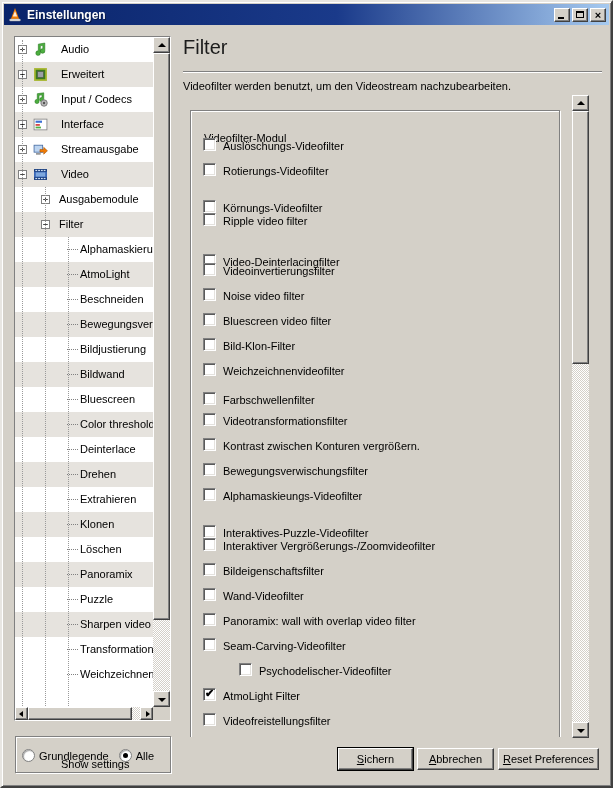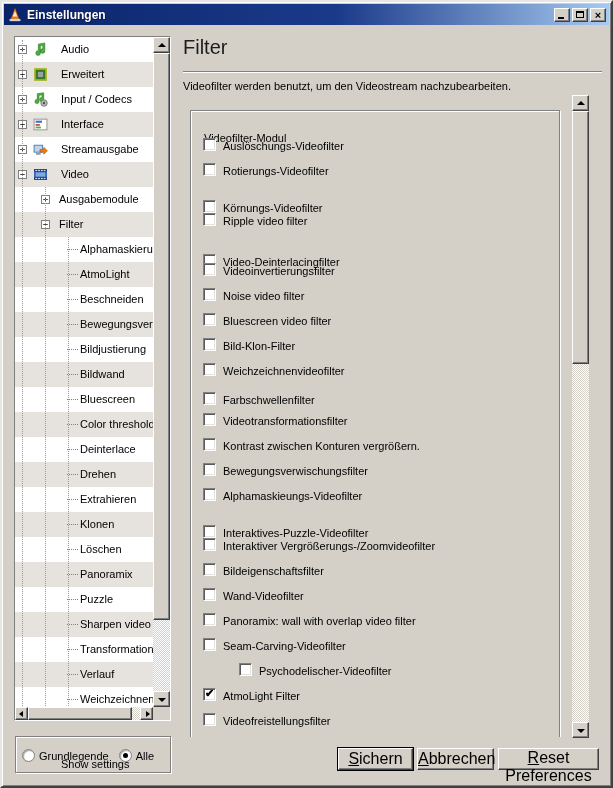--- a/index.html
+++ b/index.html
@@ -67,21 +67,21 @@
   .filter-group .legend{left:10px;}
   .cb-row{position:absolute;left:0;height:25px;width:100%;}
   .checkbox{position:absolute;left:12px;top:5px;width:13px;height:13px;background:#fff;box-sizing:border-box;
     border:1px solid;border-color:#808080 #fff #fff #808080;
     box-shadow:inset 1px 1px 0 #5a5a5a, inset -1px -1px 0 #e4e2de;}
   .checkbox .check{position:absolute;left:1px;top:-2px;font-size:11px;font-weight:bold;line-height:13px;}
   .cb-lbl{position:absolute;left:32px;top:7px;white-space:nowrap;}
   
   .push-btn{position:absolute;top:746px;height:22px;background:#d4d0c8;
     border:1px solid;border-color:#fff #404040 #404040 #fff;box-shadow:inset -1px -1px 0 #808080;
-    font-family:"Liberation Sans",sans-serif;font-size:16px;padding:0;cursor:default;}
+    font-family:"Liberation Sans",sans-serif;font-size:11px;padding:0;cursor:default;}
   .push-btn>span{display:block;text-align:center;}
   .push-btn>span::first-letter{text-decoration:underline;}
   .push-btn.default{outline:1px solid #000;}
 </style>
 </head>
 <body>
 
 <div class="window">
 
   <div class="titlebar">
@@ -235,24 +235,20 @@
           <span class="lbl">Puzzle</span>
         </div>
         <div class="tree-row lvl2 alt">
           <span class="stub"></span>
           <span class="lbl">Sharpen video</span>
         </div>
         <div class="tree-row lvl2">
           <span class="stub"></span>
           <span class="lbl">Transformation</span>
         </div>
-        <div class="tree-row lvl2 alt">
-          <span class="stub"></span>
-          <span class="lbl">Verlauf</span>
-        </div>
         <div class="tree-row lvl2">
           <span class="stub"></span>
           <span class="lbl">Weichzeichnen</span>
         </div>
         <div class="guide" style="left: 7px; top: 3px; height: 666px;"></div>
         <div class="guide" style="left: 30px; top: 150px; height: 519px;"></div>
         <div class="guide" style="left: 53px; top: 200px; height: 469px;"></div>
       </div>
 
     <div>

